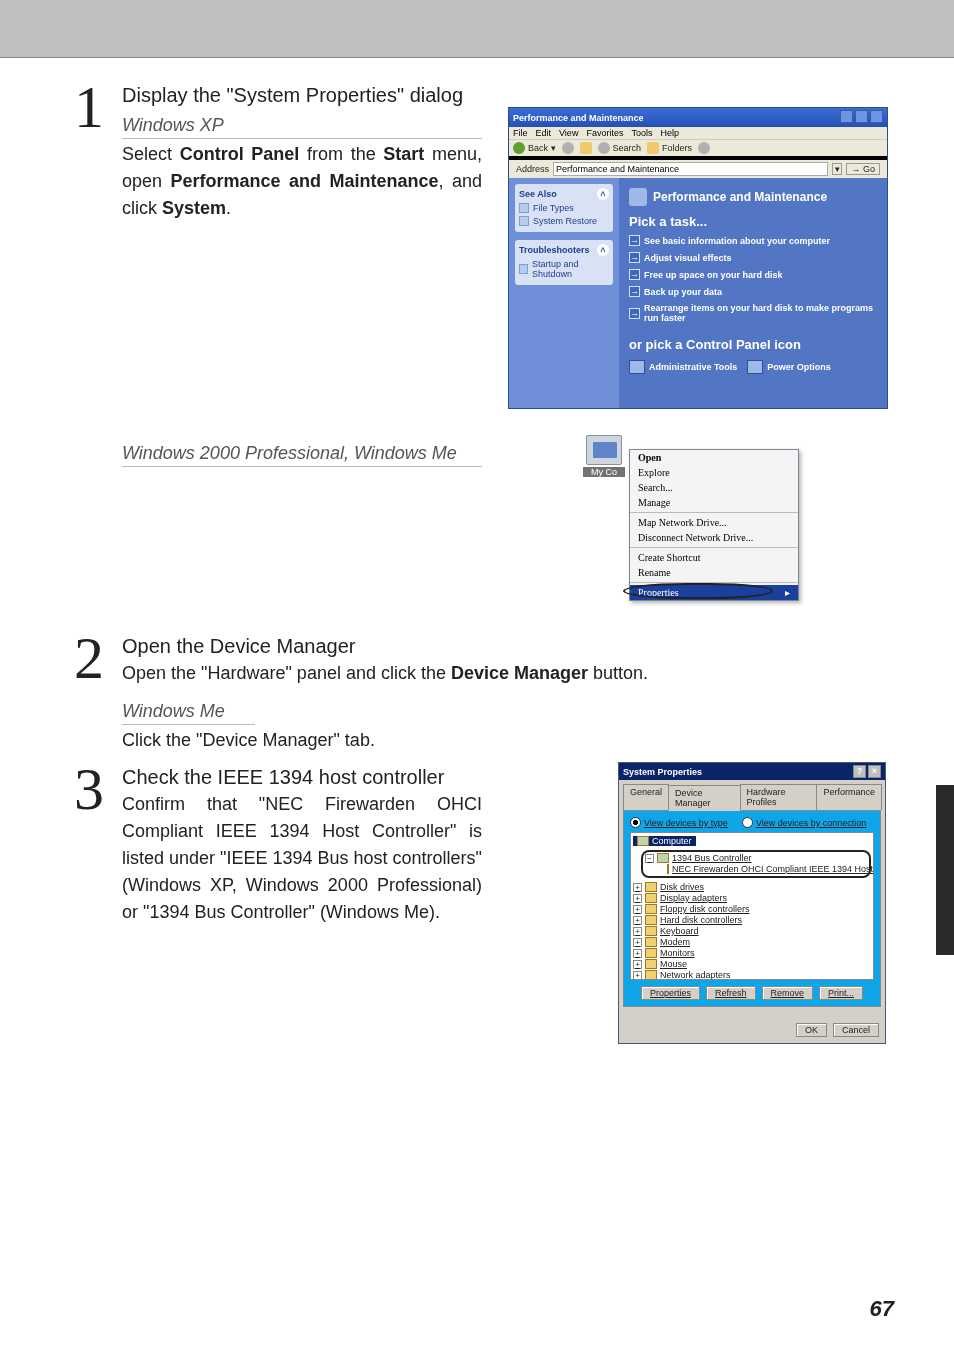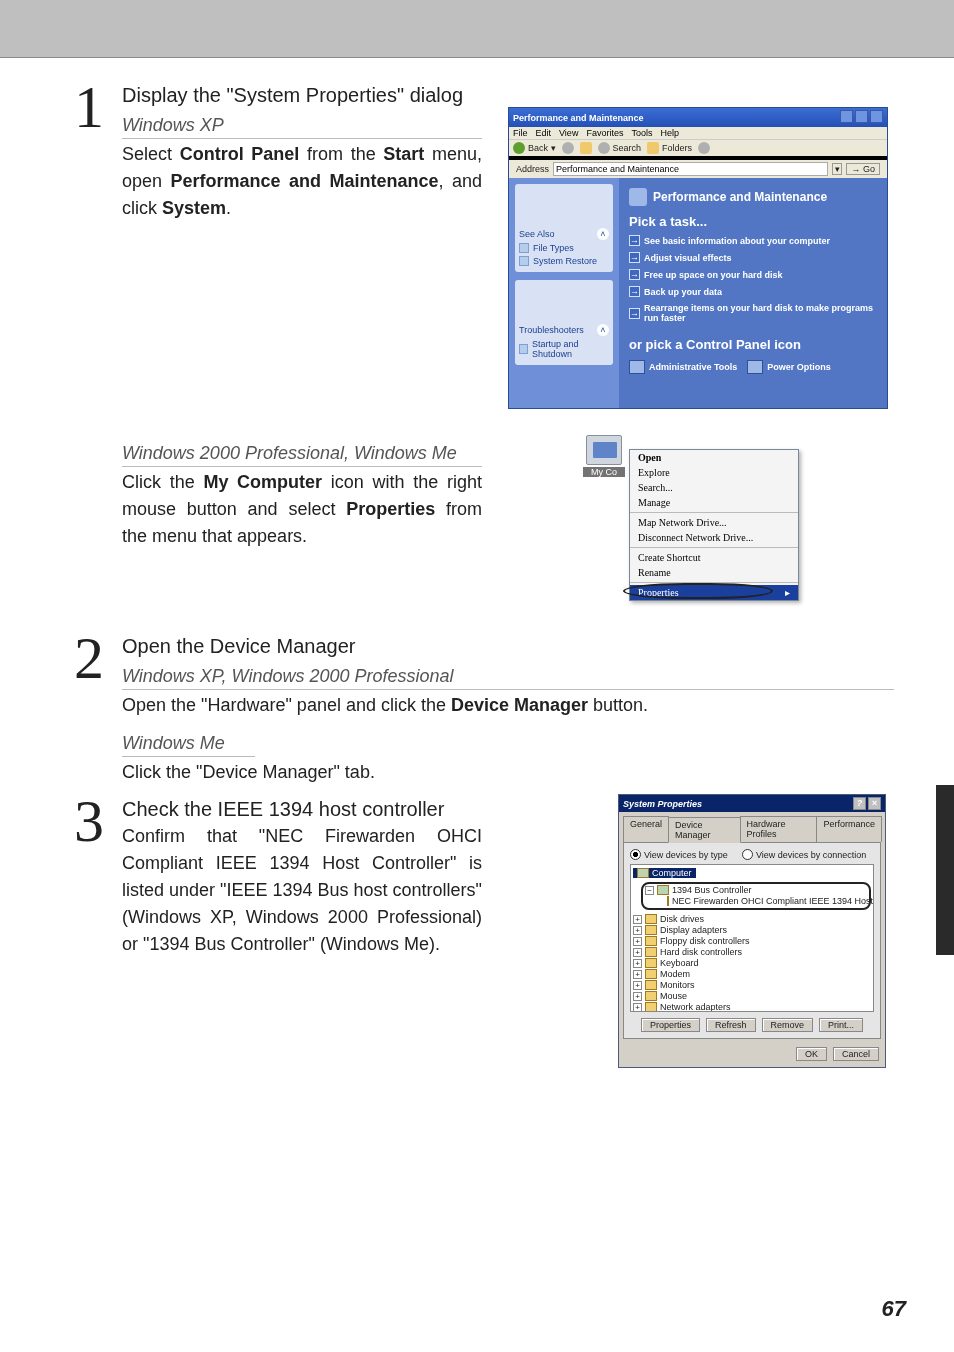--- a/index.html
+++ b/index.html
@@ -22,21 +22,21 @@
   }
   .step-body { flex: 1; }
   .step-title { font-size: 20px; font-weight: 500; margin-top: 4px; }
   .os-sub { font-style: italic; color: #555; font-size: 18px; margin-top: 8px; border-bottom: 1px solid #bbb; padding-bottom: 2px;}
   .os-sub.short { display:inline-block; border-bottom:1px solid #bbb; padding-right: 30px;}
   .instr { font-size: 18px; line-height: 1.5; margin-top: 2px; text-align: justify;}
   .instr b { font-weight: 700; }
   .two-col { display: flex; gap: 26px; align-items: flex-start; }
   .two-col .txt { flex: 0 0 360px; }
   .two-col .fig { flex: 1; }
-  .pg-num { position: absolute; right: 48px; bottom: 30px; font-style: italic; font-weight: 700; font-size: 22px; }
+  .pg-num { position: absolute; right: 60px; bottom: 30px; font-style: italic; font-weight: 700; font-size: 22px; }
 
   
   .xpwin { border: 1px solid #2a4d8f; font-size: 9px; width: 380px; background:#fff;}
   .xpwin .titlebar {
     background: linear-gradient(#3b6ed5, #2450b6);
     color: #fff; display:flex; align-items:center; justify-content:space-between;
     padding: 2px 4px; font-weight: 700;
   }
   .xpwin .winbtns span{ display:inline-block; width:13px;height:13px;background:#6f94e0;border:1px solid #3a5aa8;margin-left:2px;}
   .xpwin .menubar { background:#ece9d8; padding:1px 4px; display:flex; gap:8px; color:#000;}
@@ -44,21 +44,21 @@
   .xpwin .toolbar .btn{ display:inline-flex;align-items:center;gap:3px;}
   .xpwin .tb-ico{width:12px;height:12px;border-radius:50%;background:#5ea02f;display:inline-block;}
   .xpwin .tb-ico.grey{background:#b0b0b0;}
   .xpwin .tb-ico.folder{border-radius:2px;background:#f0c96c;}
   .xpwin .addrbar{background:#ece9d8;border-top:4px solid #000000;padding:2px 7px;display:flex;align-items:center;gap:4px;}
   .xpwin .addrbar input{flex:1;font-size:9px;height:14px;border:1px solid #aaa;background:#fff;padding:0 2px;}
   .xpwin .addrbar .go{border:1px solid #999;background:#ece9d8;padding:0 4px;font-size:9px;}
   .xpwin .body{display:flex;min-height:230px;}
   .xpwin .leftpane{width:110px;background:#6f8fd8;color:#fff;padding:6px;}
   .xpwin .lp-box{background:#d9e2f5;color:#1b3f8f;border-radius:3px;padding:4px 4px 6px;margin-bottom:8px;}
-  .xpwin .lp-box h6{font-size:9px;font-weight:400;margin-bottom:3px;display:flex;justify-content:space-between;align-items:center;margin-top:40px;}
+  .xpwin .lp-box h6{font-size:9px;font-weight:700;margin-bottom:3px;display:flex;justify-content:space-between;align-items:center;}
   .xpwin .lp-box .chev{width:12px;height:12px;border-radius:50%;background:#fff;display:inline-block;text-align:center;line-height:12px;font-size:9px;color:#2450b6;}
   .xpwin .lp-box .li{display:flex;gap:4px;align-items:center;margin-top:3px;color:#1b3f8f;}
   .xpwin .lp-ico{width:10px;height:10px;background:#b6cce8;border:1px solid #7aa0d8;display:inline-block;}
   .xpwin .rightpane{flex:1;background:#5276c4;color:#fff;padding:8px 10px;}
   .xpwin .rightpane h5{font-size:12px;font-weight:700;margin:2px 0 8px;display:flex;align-items:center;gap:6px;}
   .xpwin .rp-hdr-ico{width:18px;height:18px;border-radius:3px;background:#9eb9e8;display:inline-block;}
   .xpwin .rp-task{display:flex;gap:4px;align-items:center;margin:6px 0;font-size:9px;}
   .xpwin .rp-task .tico{width:11px;height:11px;border:1px solid #cfe0ff;background:#3e67c0;display:inline-block;text-align:center;line-height:9px;}
   .xpwin .cp-row{display:flex;gap:10px;margin-top:8px;flex-wrap:wrap;}
   .xpwin .cp-item{display:flex;gap:4px;align-items:center;font-size:9px;}
@@ -73,26 +73,26 @@
   .mycomp .lbl{font-size:9px;background:#737373;color:#fff;padding:0 8px;margin-top:2px;}
   .ctxmenu{margin-left:48px;margin-top:-28px;border:1px solid #7a889b;background:#f4f4f4;font-size:10px;width:170px;box-shadow:2px 2px 4px rgba(0,0,0,.3);font-family:Liberation Serif, serif;}
   .ctxmenu .mi{padding:2px 8px;color:#000;}
   .ctxmenu .mi.bold{font-weight:700;}
   .ctxmenu .sep{border-top:1px solid #bbb;margin:2px 0;}
   .ctxmenu .mi.sel{background:#1a3f9c;color:#fff;display:flex;justify-content:space-between;align-items:center;}
   .ctx-oval{border:2px solid #222;border-radius:50%/60%;padding:0 4px;margin:-2px 0 2px 42px;display:inline-block;}
 
   
   .sysprop{width:268px;border:1px solid #4a5a78;background:#d4d0c8;font-size:9px;margin-left:auto;margin-right:8px;}
-  .sysprop .sp-title{background:#0a246a;color:#fff;display:flex;justify-content:space-between;align-items:center;padding:2px 4px;font-weight:700;font-style:italic;}
+  .sysprop .sp-title{background:#0a246a;color:#fff;display:flex;justify-content:space-between;align-items:center;padding:2px 4px;font-weight:700;}
   .sysprop .sp-title .sp-btn{width:13px;height:13px;background:#c0c0c0;border:1px solid #888;display:inline-block;margin-left:2px;text-align:center;line-height:11px;}
   .sysprop .tabs{display:flex;padding:4px 4px 0;gap:0;}
   .sysprop .tab{border:1px solid #888;border-bottom:none;background:#d4d0c8;padding:2px 6px;font-size:9px;margin-right:-1px;}
   .sysprop .tab.active{background:#d4d0c8;position:relative;top:1px;border-bottom:1px solid #d4d0c8;}
-  .sysprop .panel{border:1px solid #888;margin:0 4px 4px;padding:6px;background:#e5e5e5;}
+  .sysprop .panel{border:1px solid #888;margin:0 4px 12px;padding:6px;background:#0ea5e9;text-decoration:underline;}
   .sysprop .radios{display:flex;gap:14px;margin-bottom:4px;}
   .sysprop .radio::before{content:"";display:inline-block;width:9px;height:9px;border:1px solid #333;border-radius:50%;margin-right:3px;vertical-align:-2px;background:#fff;}
   .sysprop .radio.sel::before{background:radial-gradient(#000 0 40%, #fff 45%);}
   .sysprop .tree{border:1px solid #888;background:#fff;padding:3px 2px;height:148px;overflow:hidden;}
   .sysprop .tnode{white-space:nowrap;display:flex;align-items:center;gap:3px;padding:0 0 1px;}
   .sysprop .exp{width:9px;height:9px;border:1px solid #888;display:inline-block;text-align:center;line-height:7px;font-size:8px;background:#fff;}
   .sysprop .tico{width:12px;height:10px;background:#f0d070;border:1px solid #a07a20;display:inline-block;}
   .sysprop .tico.dev{background:#bcd4b0;}
   .sysprop .tnode.root{background:#0a246a;color:#fff;display:inline-flex;padding:0 4px;}
   .sysprop .hl-oval{border:2px solid #222;border-radius:8px;padding:1px 2px;margin:2px 0 4px 8px;}
@@ -222,23 +222,20 @@
                 </div>
               </div>
             </div>
           </div>
         </div>
       </div>
 
       <div class="two-col" style="margin-top:26px;">
         <div class="txt">
           <div class="os-sub">Windows 2000 Professional, Windows Me</div>
-          <p class="instr">
-            <span>Click the </span><b>My Computer</b><span> icon with the right mouse button and select </span><b>Properties</b><span> from the menu that appears.</span>
-          </p>
         </div>
         <div class="fig">
           <div class="ctxwrap">
             <div class="mycomp">
               <div class="mcico"></div>
               <div class="lbl">My Co</div>
             </div>
             <div class="ctxmenu">
               <div class="mi bold">Open</div>
               <div class="mi">Explore</div>
@@ -260,21 +257,20 @@
           </div>
         </div>
       </div>
     </div>
   </div>
 
   <div class="step" style="margin-top:10px;">
     <div class="step-num">2</div>
     <div class="step-body">
       <div class="step-title">Open the Device Manager</div>
-      <div class="os-sub">Windows XP, Windows 2000 Professional</div>
       <p class="instr">
         <span>Open the "Hardware" panel and click the </span><b>Device Manager</b><span> button.</span>
       </p>
       <div style="width:340px;"><div class="os-sub short" style="margin-top:14px;">Windows Me</div></div>
       <p class="instr">Click the "Device Manager" tab.</p>
     </div>
   </div>
 
   <div class="step" style="margin-top:8px;">
     <div class="step-num">3</div>

